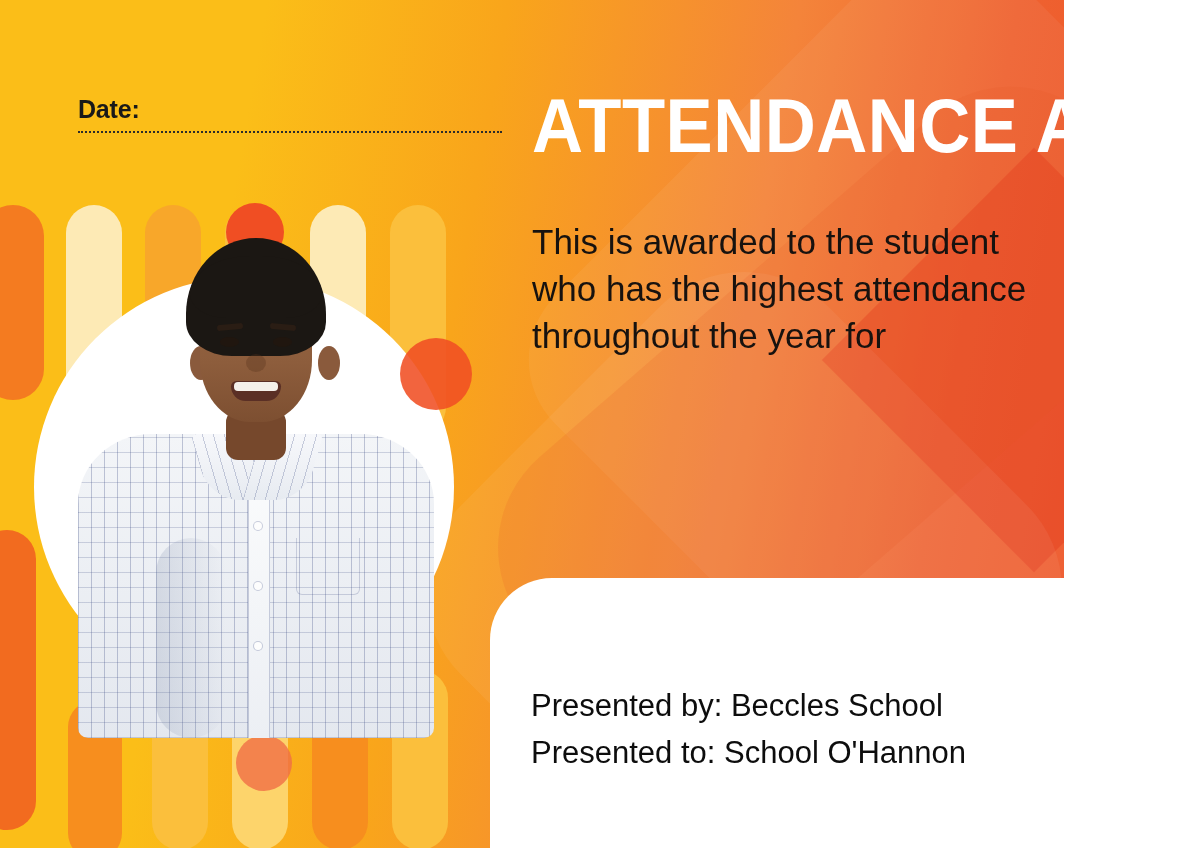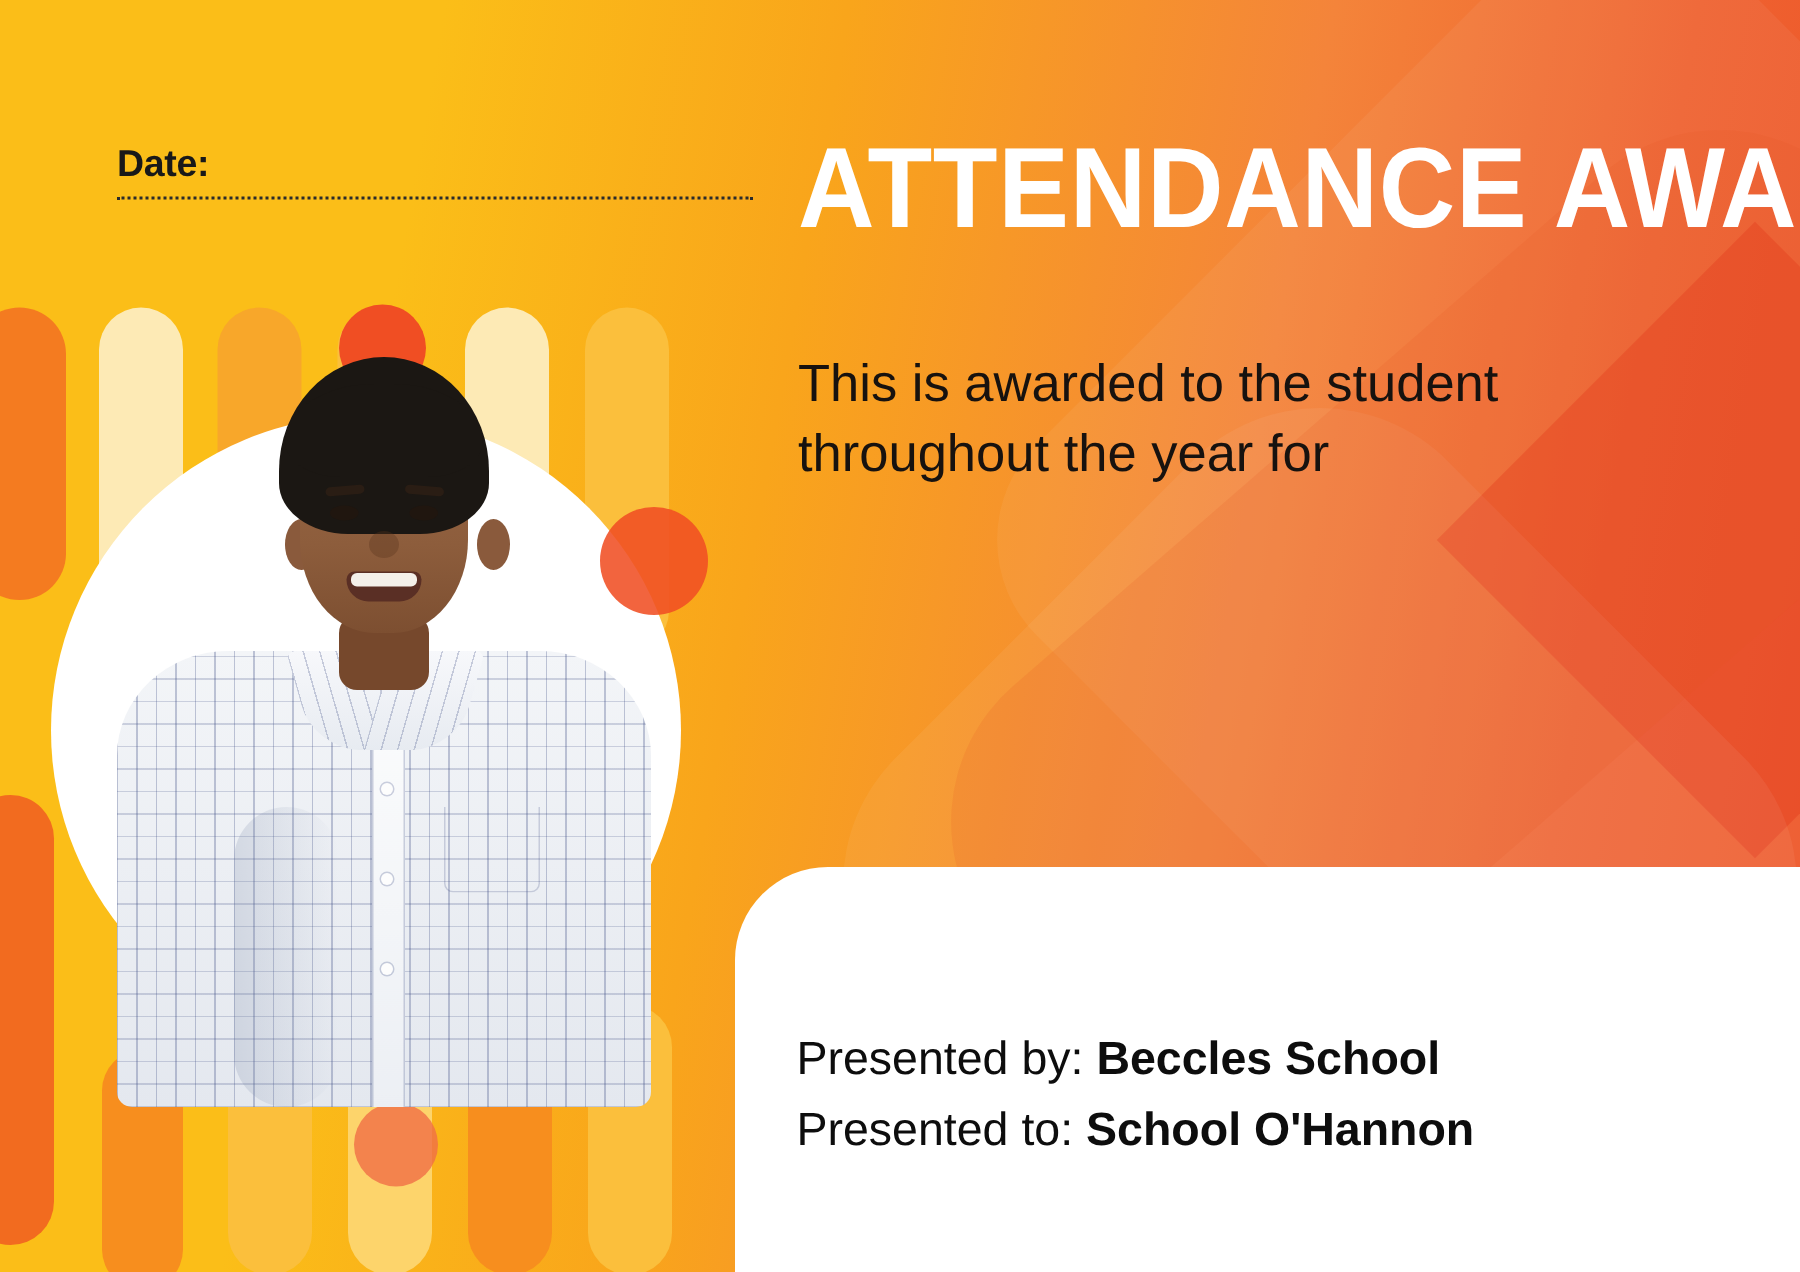--- a/index.html
+++ b/index.html
@@ -6,21 +6,21 @@
     margin: 0;
     padding: 0;
     background: #ffffff;
   }
   body {
     font-family: "Liberation Sans", sans-serif;
   }
 
   .certificate {
     position: relative;
-    width: 1200px;
+    width: 1064px;
     height: 848px;
     overflow: hidden;
     background: linear-gradient(100deg,
         #FBBE18 0%,
         #FBBE18 22%,
         #F9A51B 42%,
         #F4843A 66%,
         #EF6230 84%,
         #ED5428 100%);
   }
@@ -309,40 +309,40 @@
     letter-spacing: 0.5px;
     line-height: 1;
     white-space: nowrap;
     transform: scaleX(0.93);
     transform-origin: left center;
   }
 
   .body-text {
     position: absolute;
     left: 532px;
-    top: 232px;
+    top: 218px;
     width: 620px;
     color: #17120f;
     font-size: 35px;
     line-height: 47px;
     font-weight: normal;
   }
   .body-text div { white-space: nowrap; }
 
   
   .presented {
     position: absolute;
     left: 531px;
     top: 682px;
     color: #0d0d0d;
     font-size: 31px;
     line-height: 47px;
   }
   .presented .lbl { font-weight: normal; }
-  .presented .val { font-weight: bold; }
+  .presented .val { font-weight: normal; }
 </style>
 </head>
 <body>
 
 <div class="certificate">
 
   <div class="bg-layer">
     <div class="diamond-lg"></div>
     <div class="diamond-red"></div>
     <div class="diamond-soft"></div>
@@ -397,20 +397,21 @@
 
   <div class="date-block">
     <div class="date-label">Date:</div>
     <div class="date-rule"></div>
   </div>
 
   <div class="title">ATTENDANCE AWARD</div>
 
   <div class="body-text">
     <div>This is awarded to the student</div>
+    <div>who has the highest attendance</div>
     <div>throughout the year for</div>
   </div>
 
   <div class="info-card"></div>
 
   <div class="presented">
     <div>
       <span class="lbl">Presented by:</span>
       <span class="val">Beccles School</span>
     </div>

